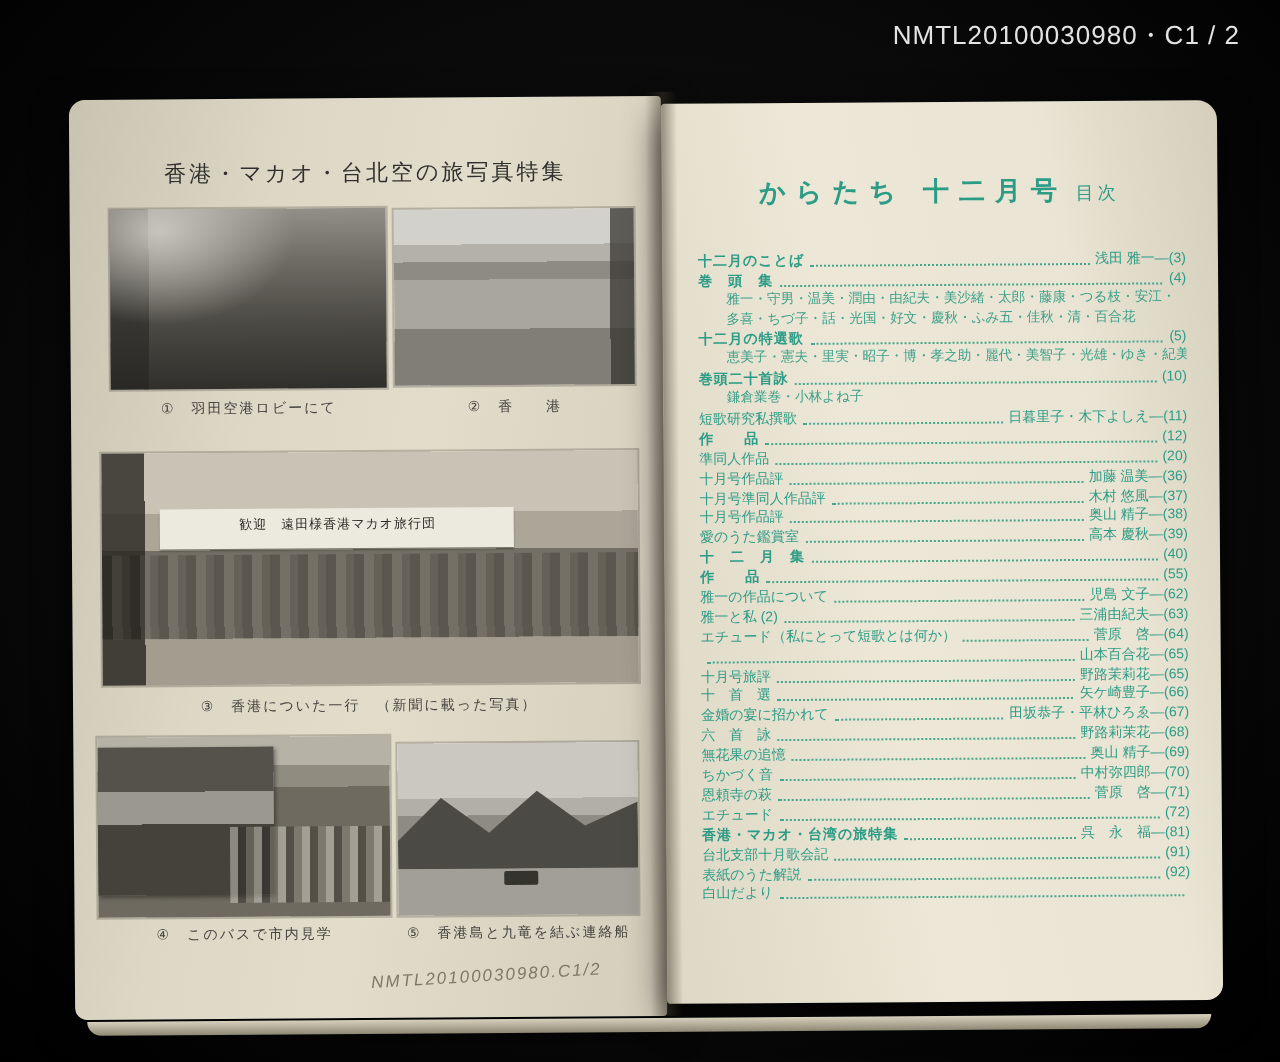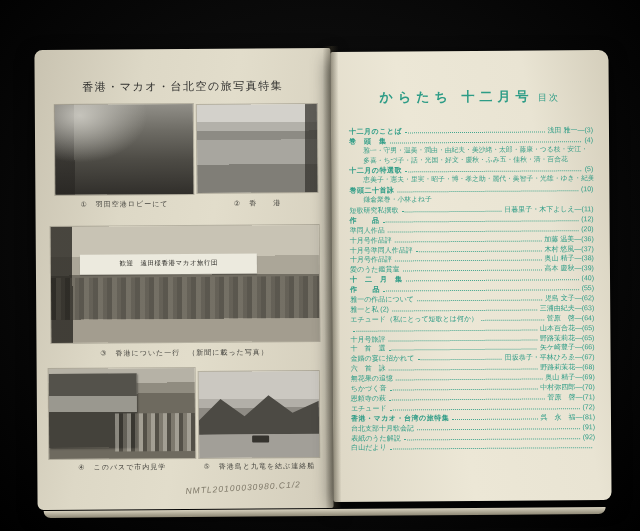--- a/index.html
+++ b/index.html
@@ -68,20 +68,21 @@
   .toc-label{white-space:nowrap;}
   .toc-dots{flex:1;border-bottom:1px dotted #43a68f;margin:0 3px 2px 3px;min-width:8px;}
   .toc-ref{white-space:nowrap;}
   .toc-names{height:9.9px;font-size:6.8px;line-height:9.5px;padding-left:14px;color:#3da08a;
     white-space:nowrap;overflow:hidden;}
 </style>
 </head>
 <body>
 
 <div class="stage">
+  <div class="catalog-label">NMTL20100030980・C1 / 2</div>
 
   <div class="book">
 
     <div class="page page-left">
       <div class="lp-title">香港・マカオ・台北空の旅写真特集</div>
 
       <div class="photo photo1"></div>
       <div class="photo photo2"></div>
       <div class="caption cap1">①　羽田空港ロビーにて</div>
       <div class="caption cap2">②　香　　港</div>

